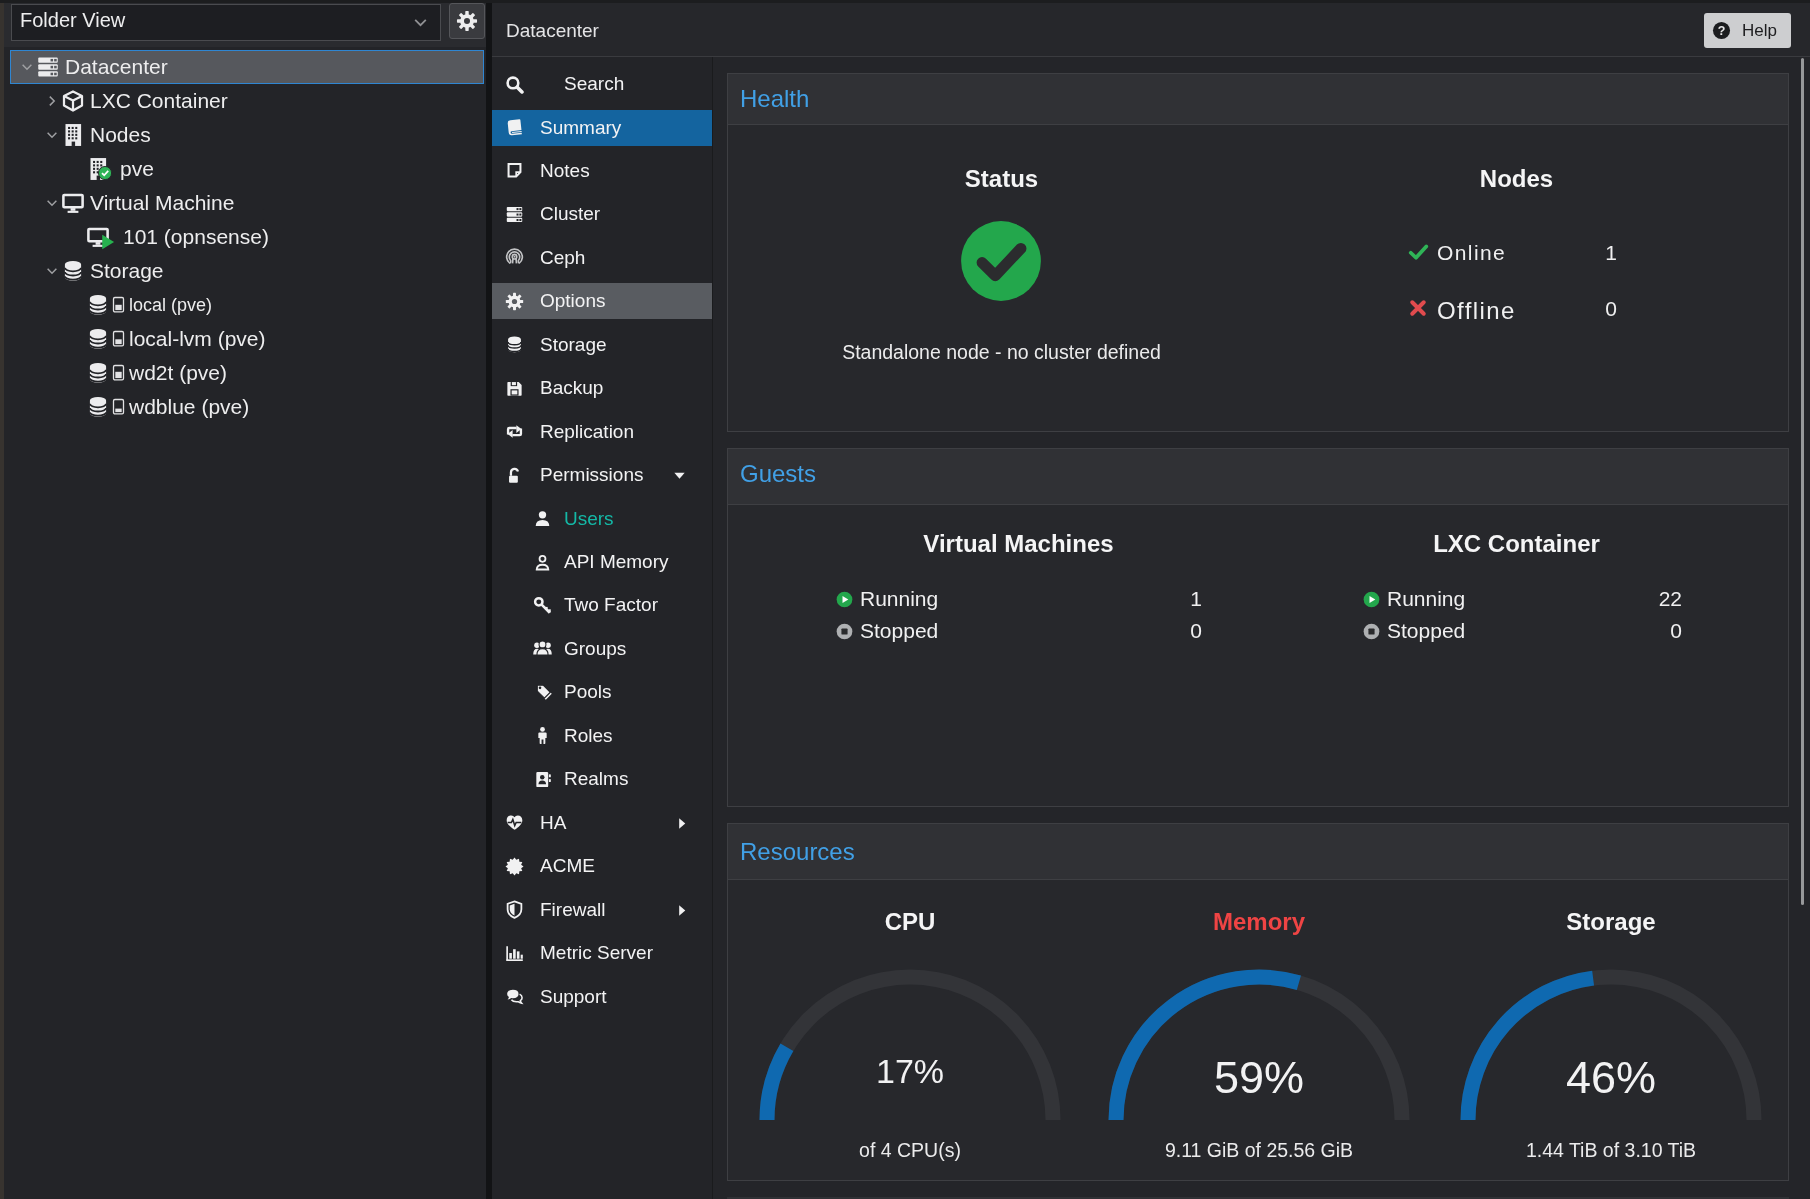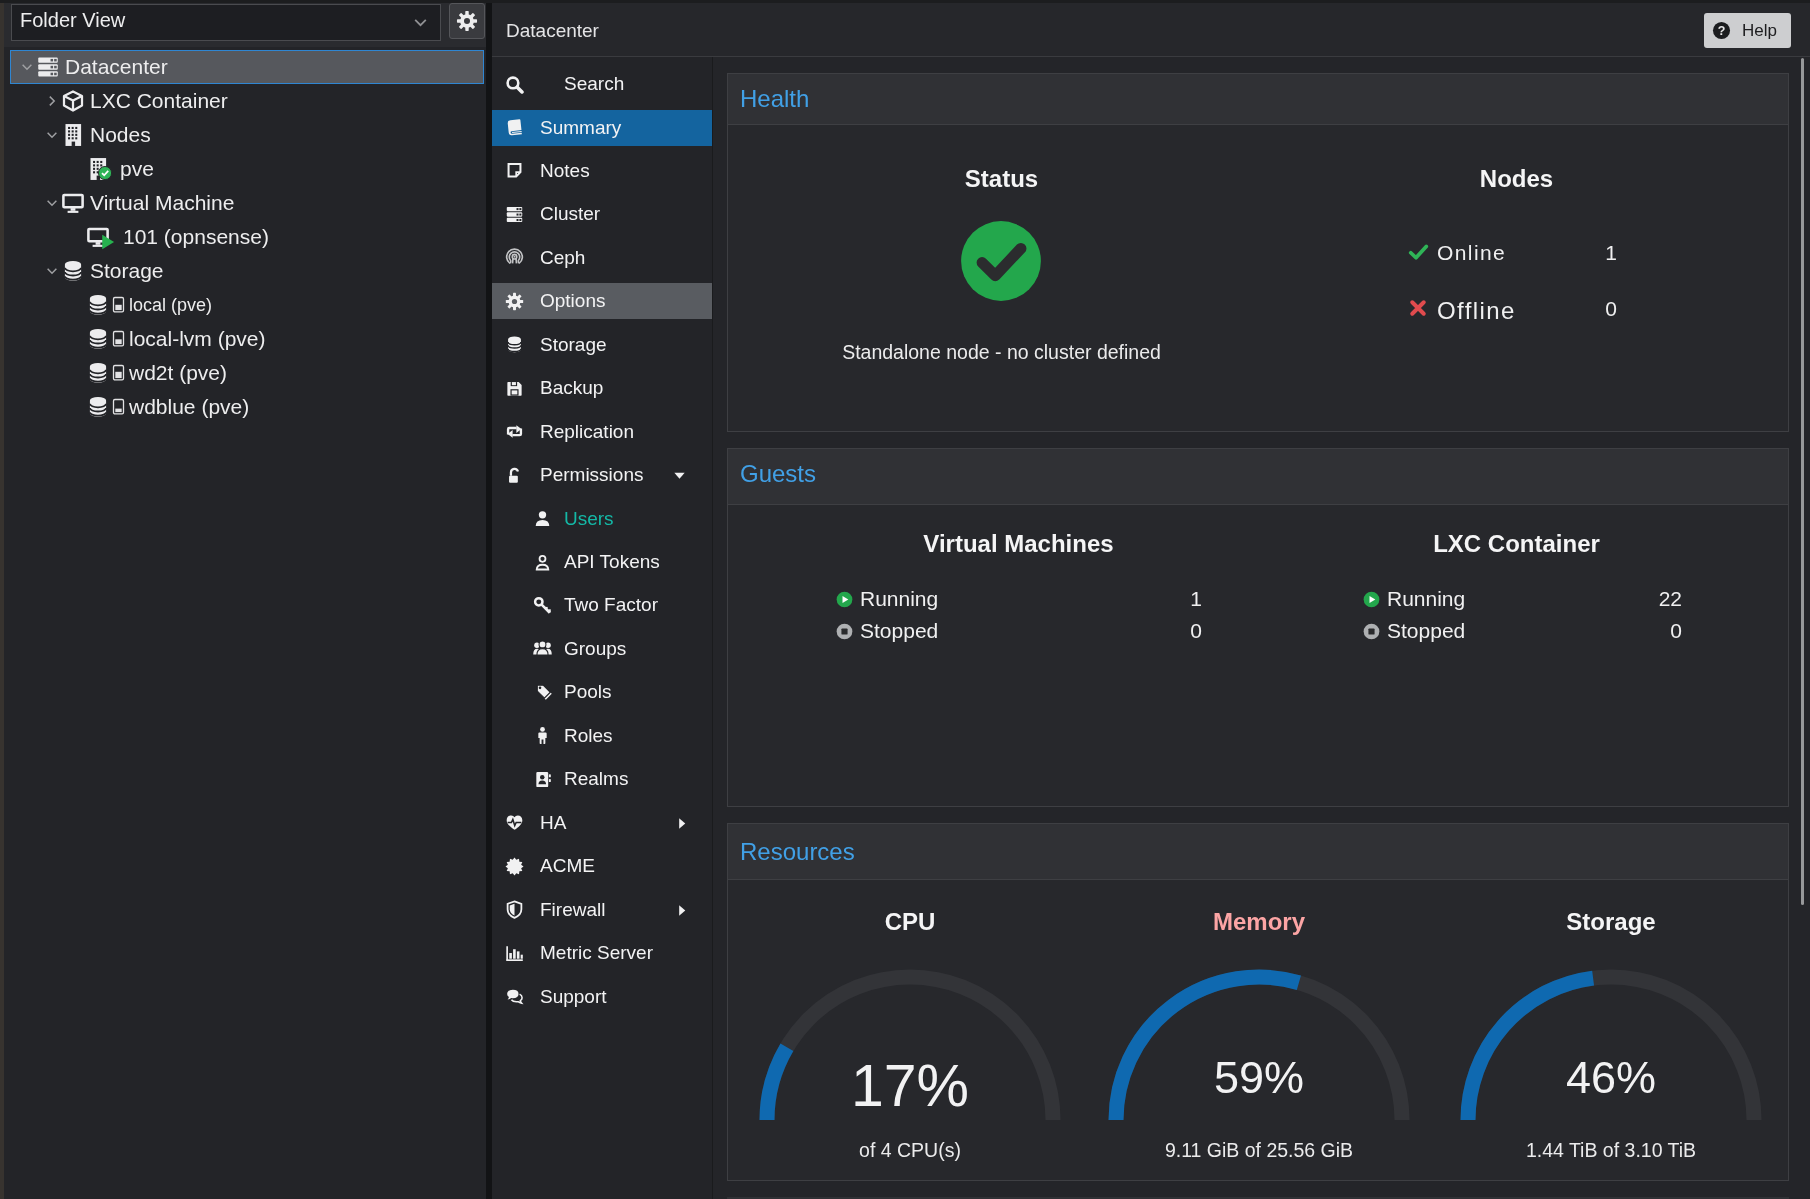--- a/index.html
+++ b/index.html
@@ -341,21 +341,21 @@
       <path d="M2.3 14.4 Q2.3 9.3 8 9.3 Q13.7 9.3 13.7 14.4 Z" fill="#f1f1f2"></path>
     </svg>
   </div>
 <div class="row" style="left:564px;top:500.5px;height:36px;font-size:19px;color:#14b8a6;">Users</div>
 <div class="abs" style="left:533px;top:552.5px;">
     <svg width="19" height="19" viewBox="0 0 16 16" style="">
       <circle cx="8" cy="4.9" r="2.5" fill="none" stroke="#f1f1f2" stroke-width="1.5"></circle>
       <path d="M3.1 13.9 Q3.3 9.9 8 9.9 Q12.7 9.9 12.9 13.9 Z" fill="none" stroke="#f1f1f2" stroke-width="1.5"></path>
     </svg>
   </div>
-<div class="row" style="left:564px;top:544.0px;height:36px;font-size:19px;color:#f3f3f4;">API Tokens</div>
+<div class="row" style="left:564px;top:544.0px;height:36px;font-size:19px;color:#f3f3f4;">API Memory</div>
 <div class="abs" style="left:533px;top:595.9px;">
     <svg width="19" height="19" viewBox="0 0 16 16" style="">
       <circle cx="4.9" cy="4.9" r="3.1" fill="none" stroke="#f1f1f2" stroke-width="2.1"></circle>
       <line x1="7.3" y1="7.3" x2="14.1" y2="14.1" stroke="#f1f1f2" stroke-width="2.1"></line>
       <line x1="13.9" y1="13.9" x2="13.9" y2="11.2" stroke="#f1f1f2" stroke-width="2.1"></line>
       <line x1="11.3" y1="11.3" x2="11.3" y2="9.2" stroke="#f1f1f2" stroke-width="2.1"></line>
     </svg>
   </div>
 <div class="row" style="left:564px;top:587.4px;height:36px;font-size:19px;color:#f3f3f4;">Two Factor</div>
 <div class="abs" style="left:533px;top:639.4px;">
@@ -509,23 +509,23 @@
 <div class="abs" style="left:727px;top:823px;width:1062px;height:358px;background:#27282c;border:1px solid #3e3f43;box-sizing:border-box;"></div>
 <div class="abs" style="left:727px;top:823px;width:1062px;height:57px;background:#303135;border:1px solid #3e3f43;box-sizing:border-box;"></div>
 <div class="row" style="left:740px;top:823px;height:57px;font-size:24px;color:#41a0e6;">Resources</div>
 <div class="abs" style="left:730px;top:908px;width:360px;text-align:center;font-size:24px;font-weight:bold;color:#f5f5f6;">CPU</div>
 <div class="abs" style="left:750px;top:950px;">
     <svg width="320" height="178" viewBox="0 0 320 178" style="">
       <path d="M17 170 A143 143 0 0 1 303 170" fill="none" stroke="#333438" stroke-width="15"></path>
       <path d="M17 170 A143 143 0 0 1 36.9 97.2" fill="none" stroke="#0f69b0" stroke-width="15"></path>
     </svg>
   </div>
-<div class="abs" style="left:750px;top:1052px;width:320px;text-align:center;font-size:59px;color:#f2f2f3;">17%</div>
+<div class="abs" style="left:750px;top:1052px;width:320px;text-align:center;font-size:34px;color:#f2f2f3;">17%</div>
 <div class="abs" style="left:730px;top:1139px;width:360px;text-align:center;font-size:19.5px;color:#ebebec;">of 4 CPU(s)</div>
-<div class="abs" style="left:1079px;top:908px;width:360px;text-align:center;font-size:24px;font-weight:bold;color:#fca5a5;">Memory</div>
+<div class="abs" style="left:1079px;top:908px;width:360px;text-align:center;font-size:24px;font-weight:bold;color:#ef4444;">Memory</div>
 <div class="abs" style="left:1099px;top:950px;">
     <svg width="320" height="178" viewBox="0 0 320 178" style="">
       <path d="M17 170 A143 143 0 0 1 303 170" fill="none" stroke="#333438" stroke-width="15"></path>
       <path d="M17 170 A143 143 0 0 1 199.9 32.7" fill="none" stroke="#0f69b0" stroke-width="15"></path>
     </svg>
   </div>
 <div class="abs" style="left:1099px;top:1052px;width:320px;text-align:center;font-size:45px;color:#f2f2f3;">59%</div>
 <div class="abs" style="left:1079px;top:1139px;width:360px;text-align:center;font-size:19.5px;color:#ebebec;">9.11 GiB of 25.56 GiB</div>
 <div class="abs" style="left:1431px;top:908px;width:360px;text-align:center;font-size:24px;font-weight:bold;color:#f5f5f6;">Storage</div>
 <div class="abs" style="left:1451px;top:950px;">

